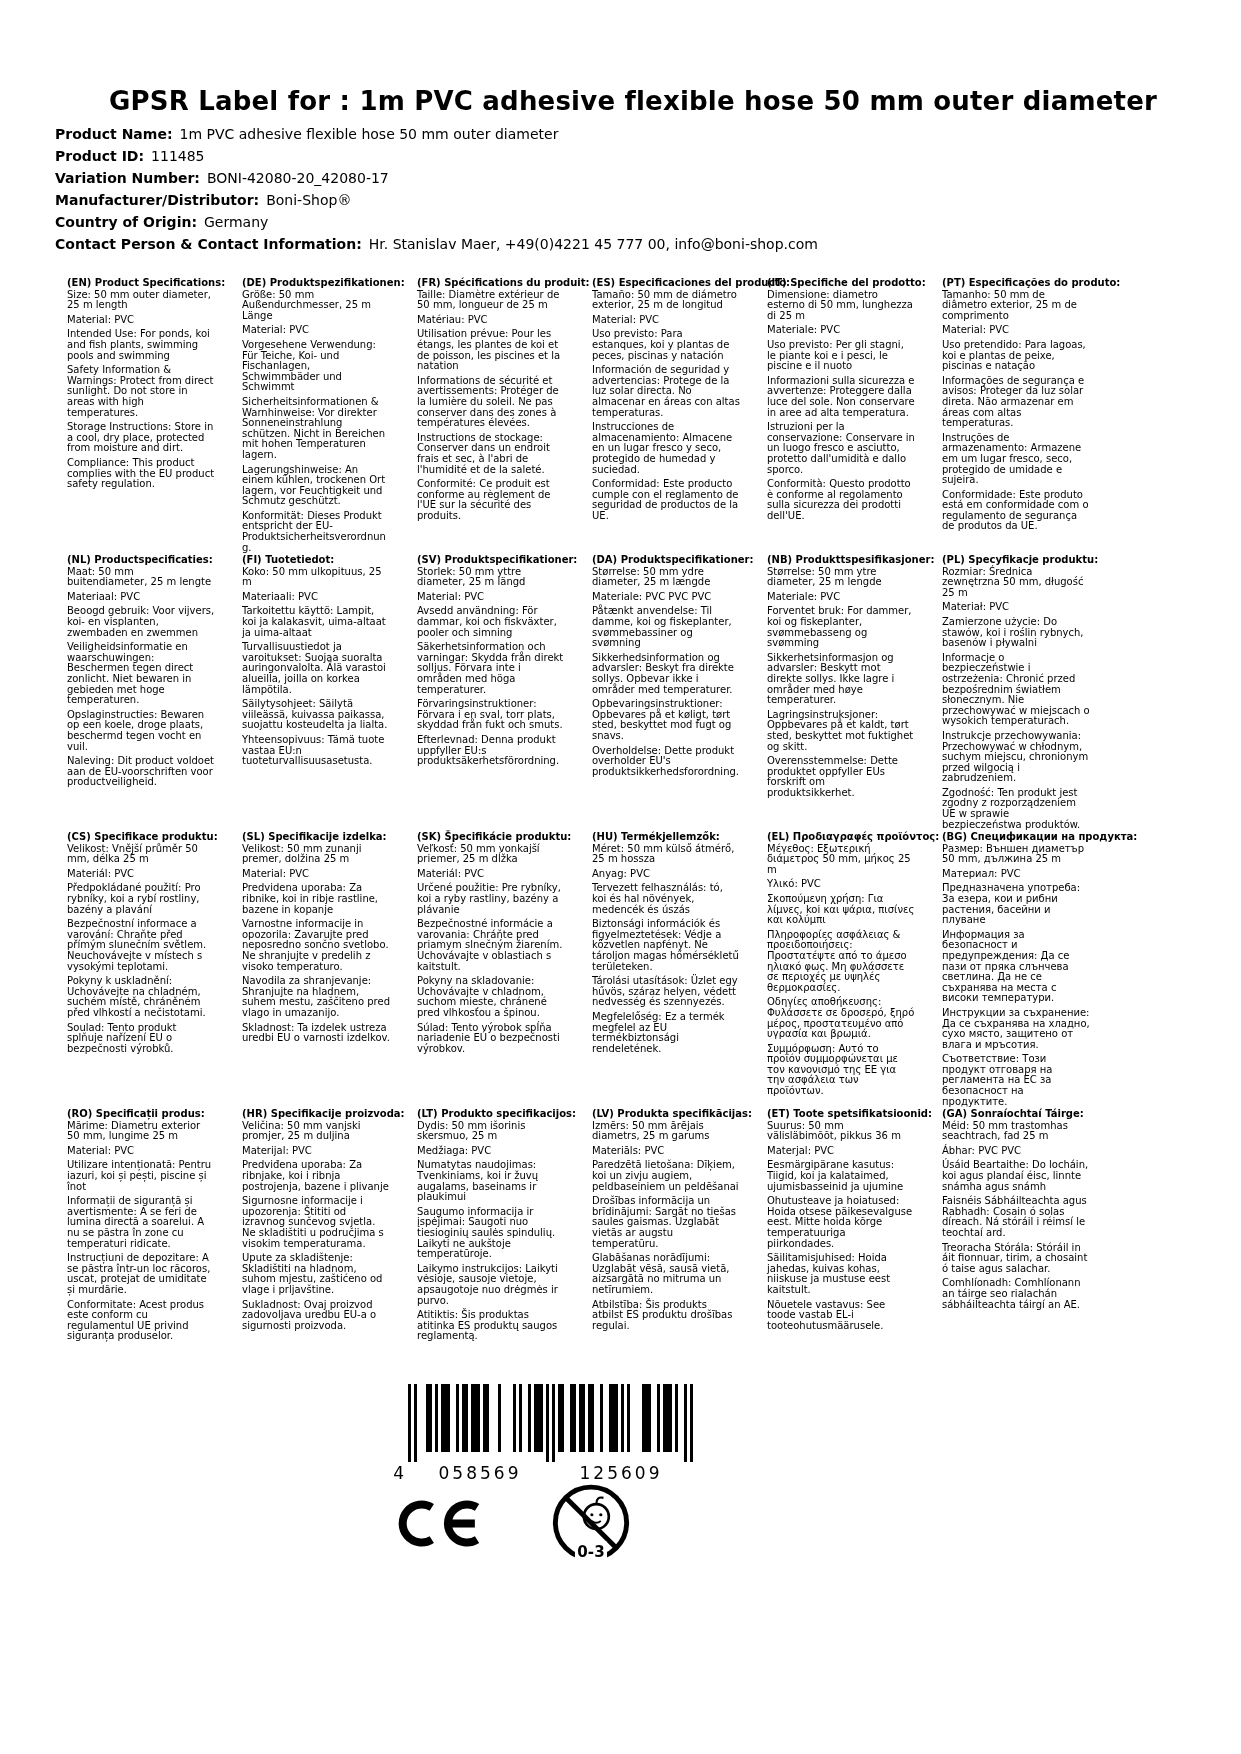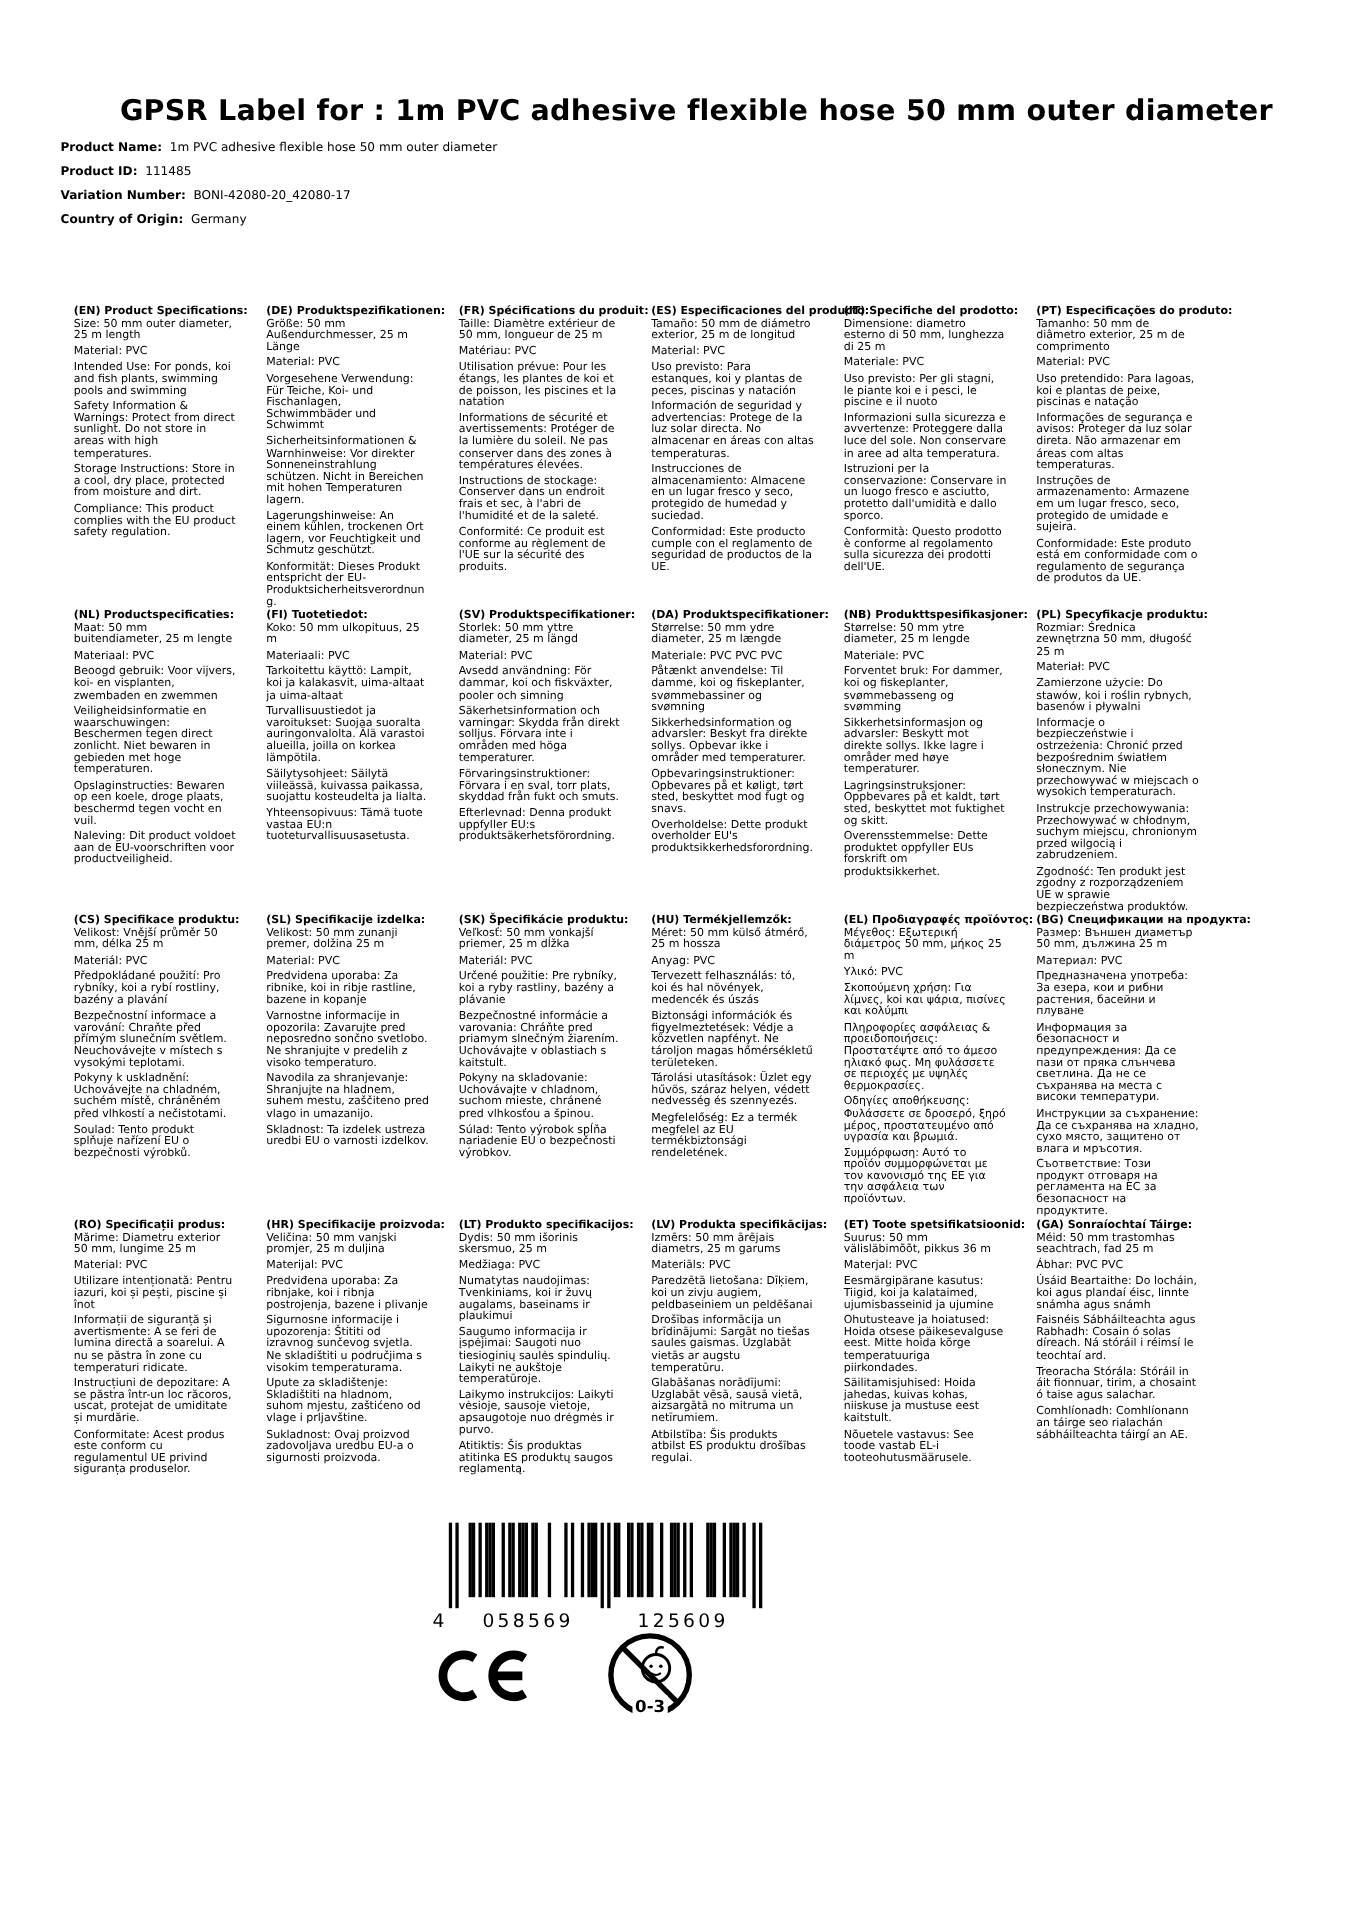--- a/index.html
+++ b/index.html
@@ -1,20 +1,20 @@
 <!DOCTYPE html>
 <html><head>
 <meta charset="utf-8">
 <style>
   html,body{margin:0;padding:0;background:#fff;}
   .page{position:relative;width:1241px;height:1754px;background:#ffffff;color:#000;
         font-family:"DejaVu Sans",sans-serif;overflow:hidden;padding-left:25px;}
   .title{position:absolute;top:86px;left:0;width:100%;text-align:center;
          font-size:26px;font-weight:bold;margin:0;letter-spacing:.2px;}
-  .product-info{position:absolute;top:123px;left:55px;font-size:11px;line-height:22px;}
+  .product-info{position:absolute;top:123px;left:55px;font-size:14px;line-height:22px;}
   .info-row{white-space:nowrap;}
   .info-label{font-weight:bold;margin-right:7px;}
   .spec-grid{position:absolute;top:278px;left:55px;width:1040px;display:grid;
              grid-template-columns:repeat(6,160px);column-gap:15px;grid-auto-rows:277px;}
   .spec-block{font-size:10px;line-height:10.6px;overflow:visible;margin-left:12px;}
   .block-title{font-size:10px;font-weight:bold;margin:0 0 1px 0;white-space:nowrap;}
   .block-para{margin:0 0 4px 0;overflow-wrap:break-word;}
   .barcode-wrap{position:absolute;left:390px;top:1384px;}
   .barcode-wrap svg text{font-family:"DejaVu Sans",sans-serif;}
   .ce-wrap{position:absolute;left:396px;top:1500px;}
@@ -33,25 +33,31 @@
   </div>
 
   <div class="info-row">
     <span class="info-label">Product ID:</span><span class="info-value">111485</span>
   </div>
 
   <div class="info-row">
     <span class="info-label">Variation Number:</span><span class="info-value">BONI-42080-20_42080-17</span>
   </div>
 
+  <div class="info-row">
+    <span class="info-label">Manufacturer/Distributor:</span><span class="info-value">Boni-Shop®</span>
+  </div>
 
   <div class="info-row">
     <span class="info-label">Country of Origin:</span><span class="info-value">Germany</span>
   </div>
 
+  <div class="info-row">
+    <span class="info-label">Contact Person &amp; Contact Information:</span><span class="info-value">Hr. Stanislav Maer, +49(0)4221 45 777 00, info@boni-shop.com</span>
+  </div>
 </div>
 
   <div class="spec-grid">
   <section class="spec-block">
     <h2 class="block-title">(EN) Product Specifications:</h2>
     <div class="block-body">
           <p class="block-para">Size: 50 mm outer diameter, 25 m length</p>
           <p class="block-para">Material: PVC</p>
           <p class="block-para">Intended Use: For ponds, koi and fish plants, swimming pools and swimming</p>
           <p class="block-para">Safety Information &amp; Warnings: Protect from direct sunlight. Do not store in areas with high temperatures.</p>

